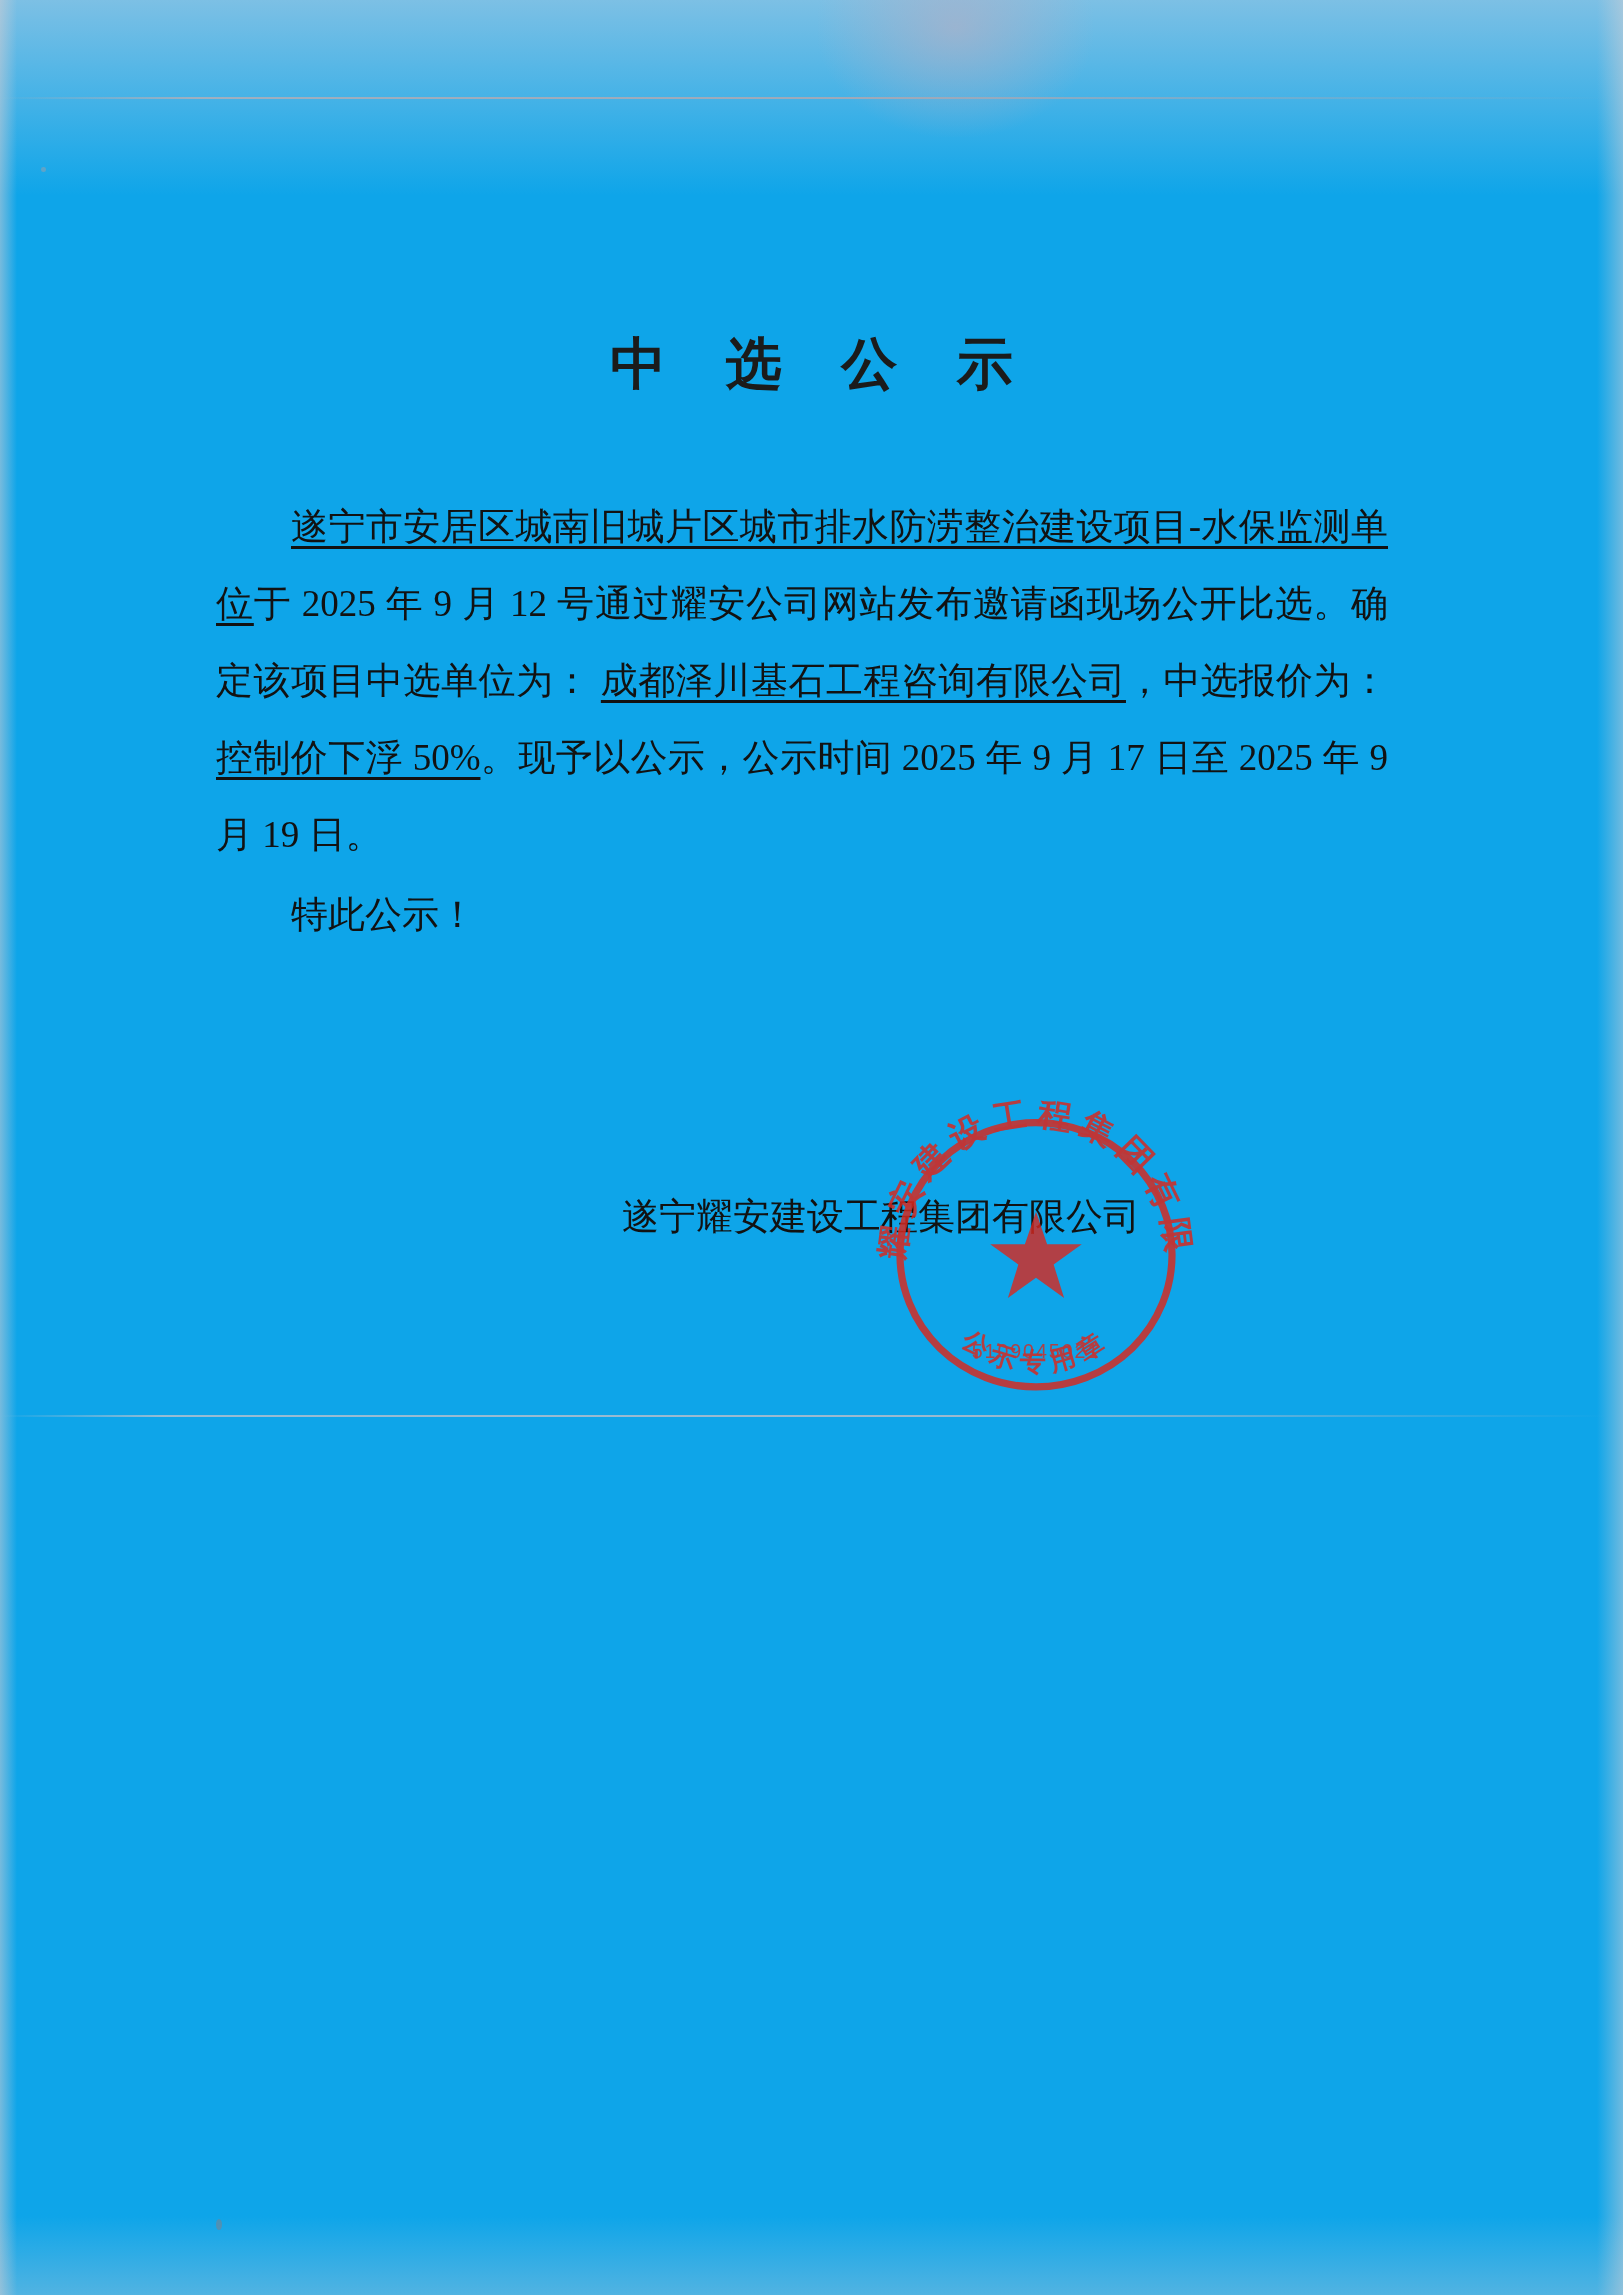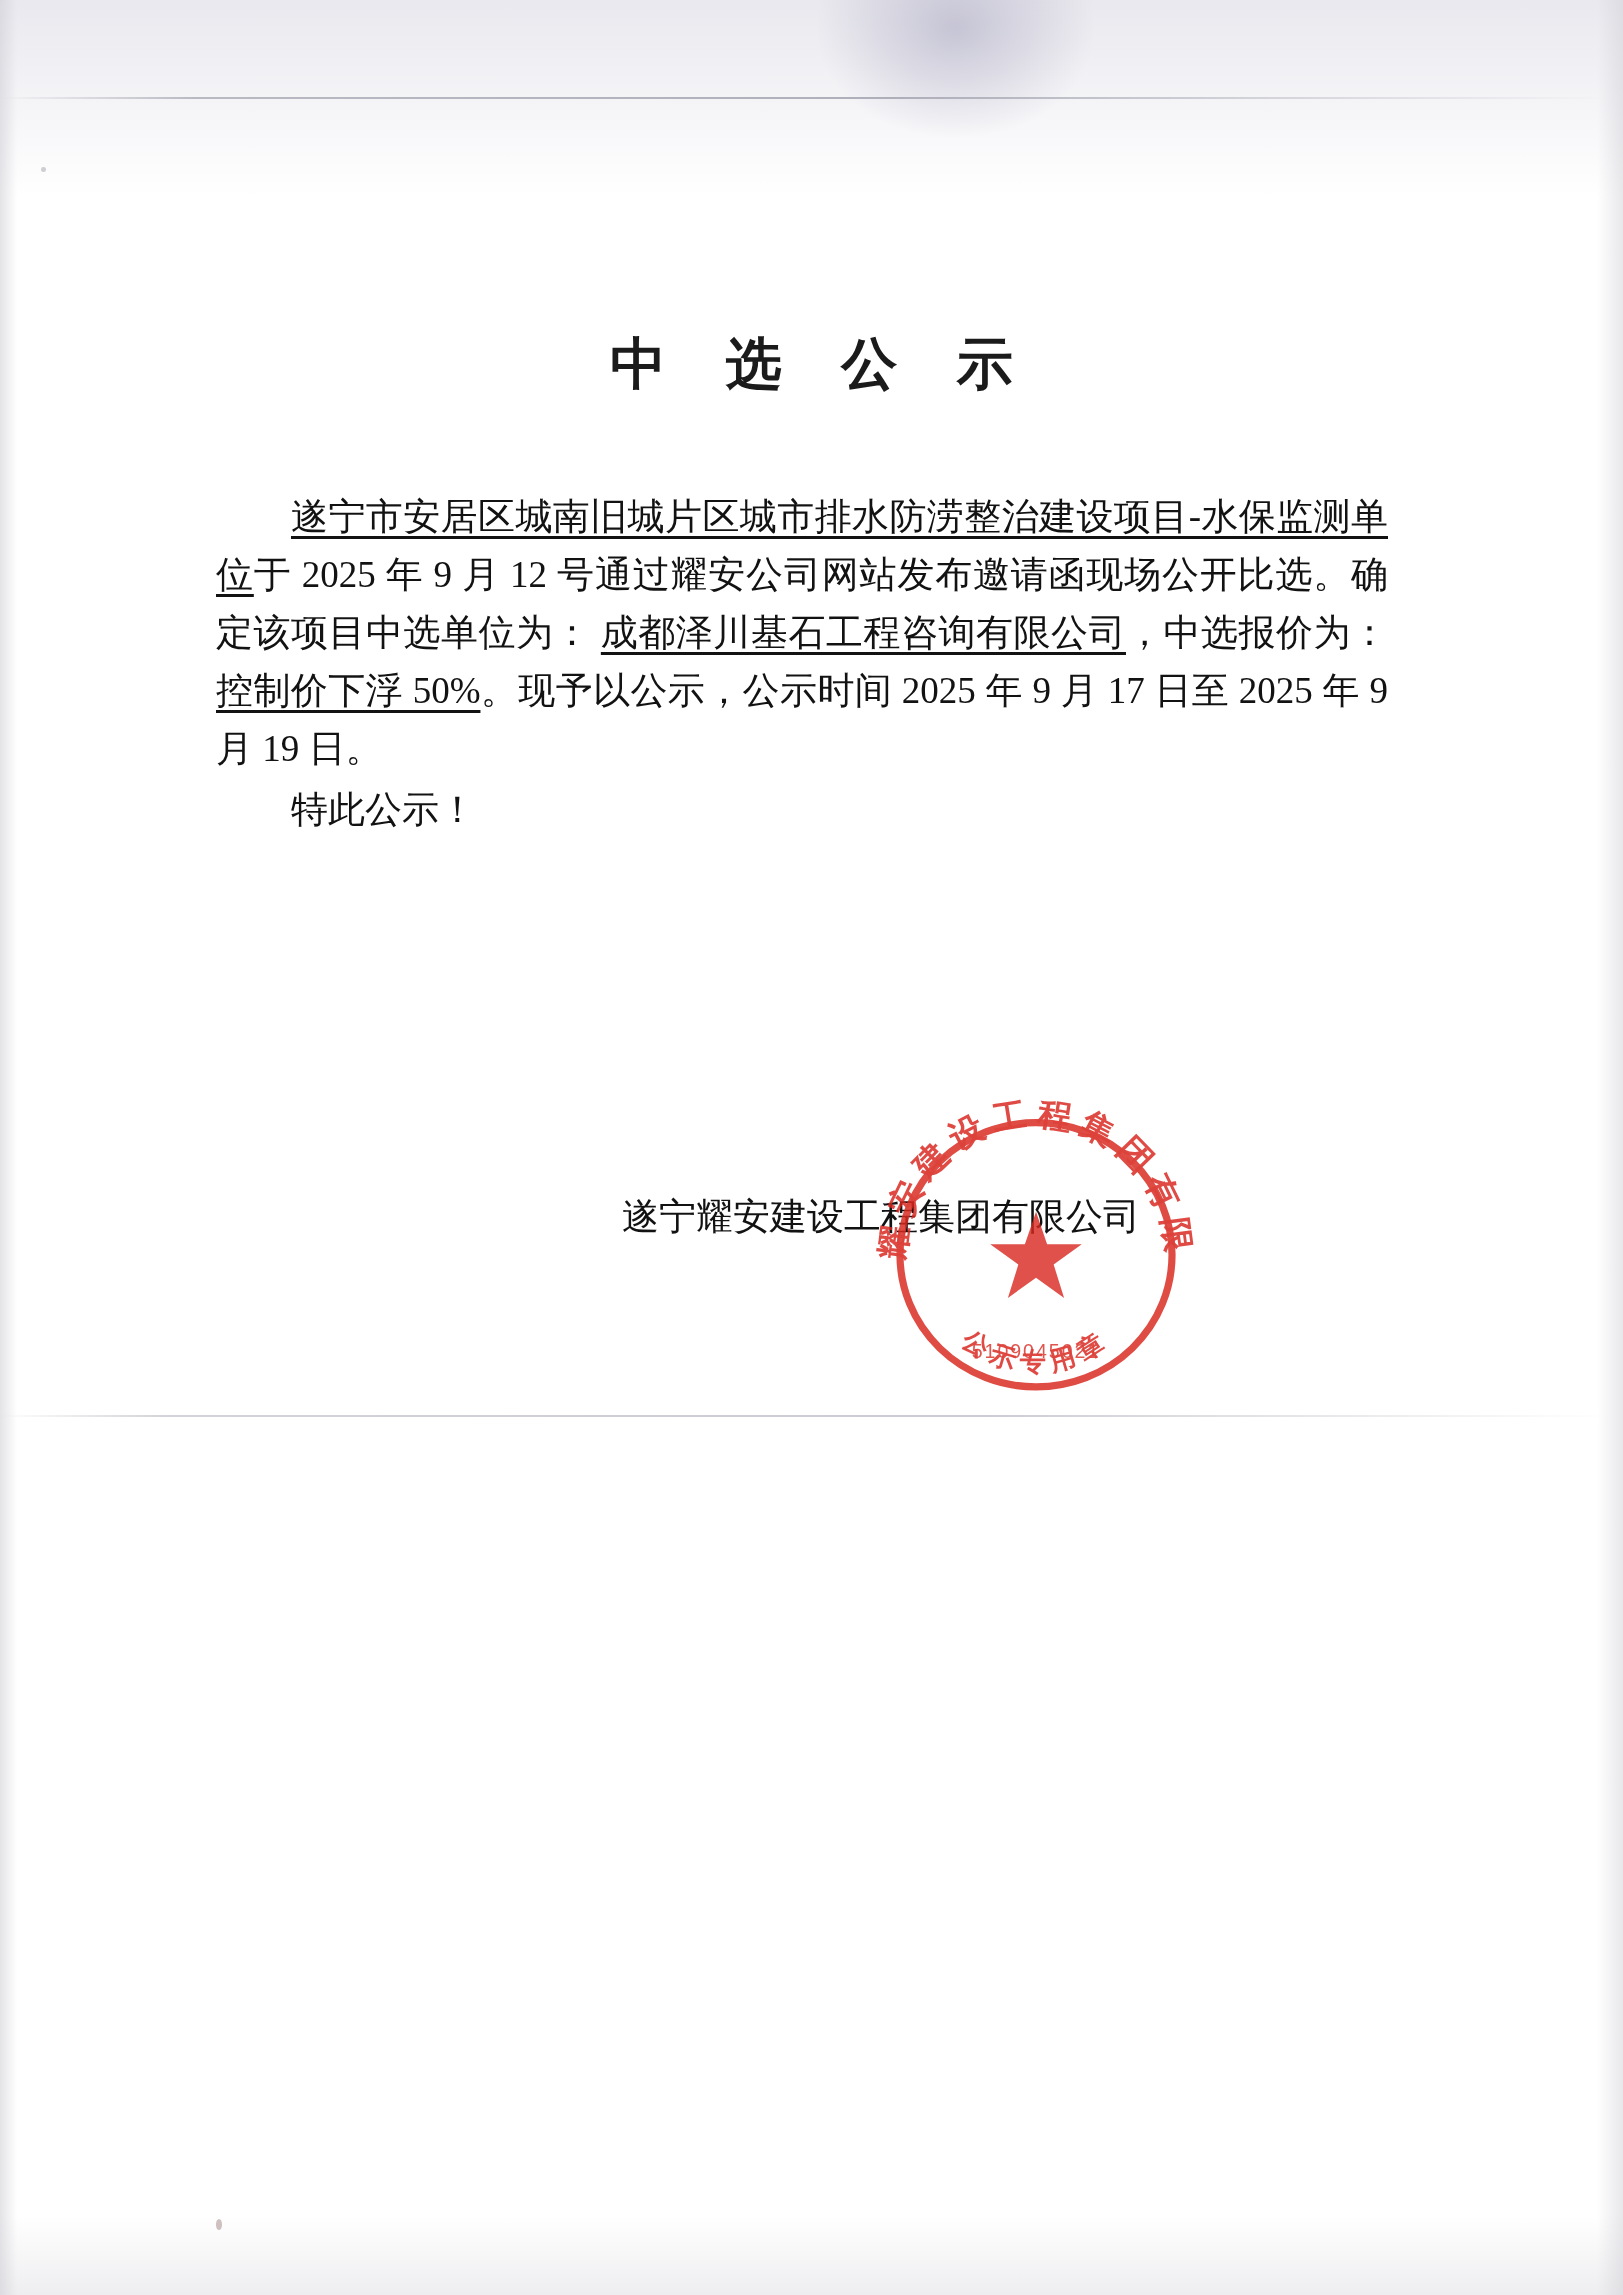--- a/index.html
+++ b/index.html
@@ -8,21 +8,21 @@
     background: #8a8a8a;
   }
   body {
     font-family: "Liberation Serif", "DejaVu Serif", serif;
   }
   .page {
     position: relative;
     width: 1623px;
     height: 2295px;
     margin: 0 auto;
-    background: #ffffff;
+    background: #0ea5e9;
     overflow: hidden;
   }
   
   .scan-tint-top {
     position: absolute;
     left: 0; top: 0;
     width: 1623px; height: 196px;
     background: linear-gradient(180deg, rgba(215,214,225,0.55) 0%, rgba(250,250,250,0) 100%);
     pointer-events: none;
   }
@@ -88,21 +88,21 @@
     letter-spacing: 22px;
     color: #1b1b1b;
     text-indent: 22px;
   }
   .body-block {
     position: absolute;
     left: 216px;
     top: 488px;
     width: 1172px;
     font-size: 37px;
-    line-height: 58px;
+    line-height: 77px;
     color: #121212;
     text-align: justify;
   }
   .para {
     margin: 0;
     text-indent: 75px;
   }
   .para + .para {
     margin-top: 2.6px;
   }

